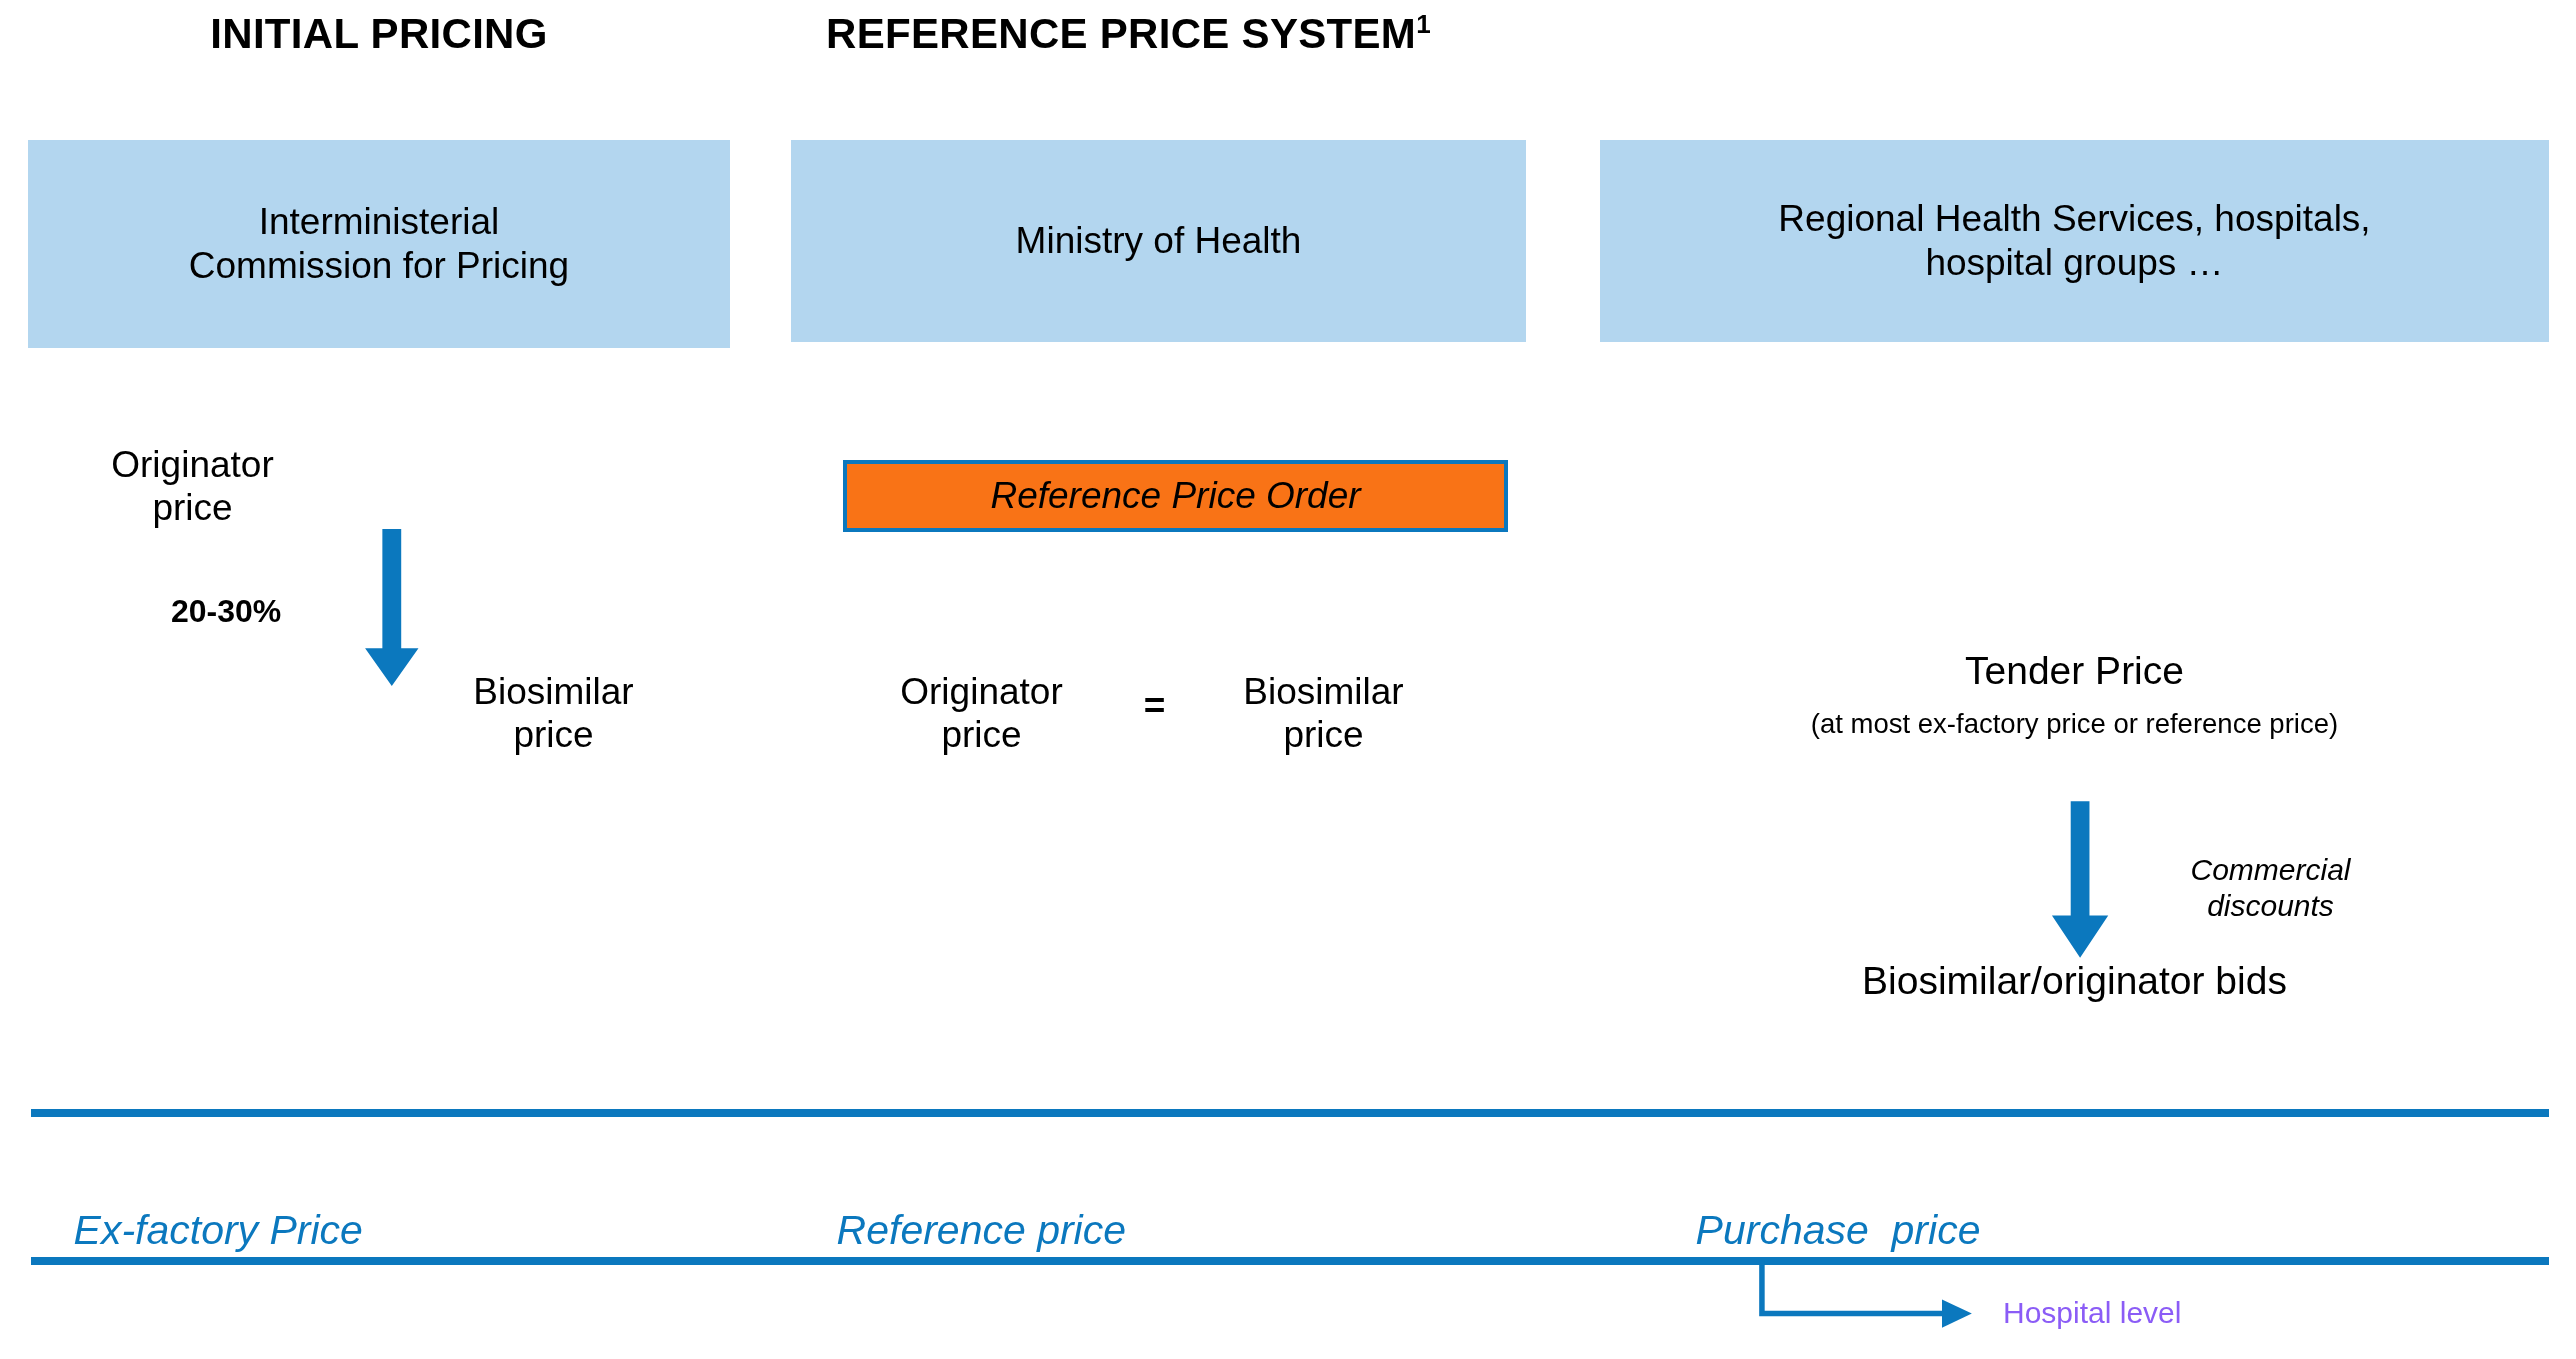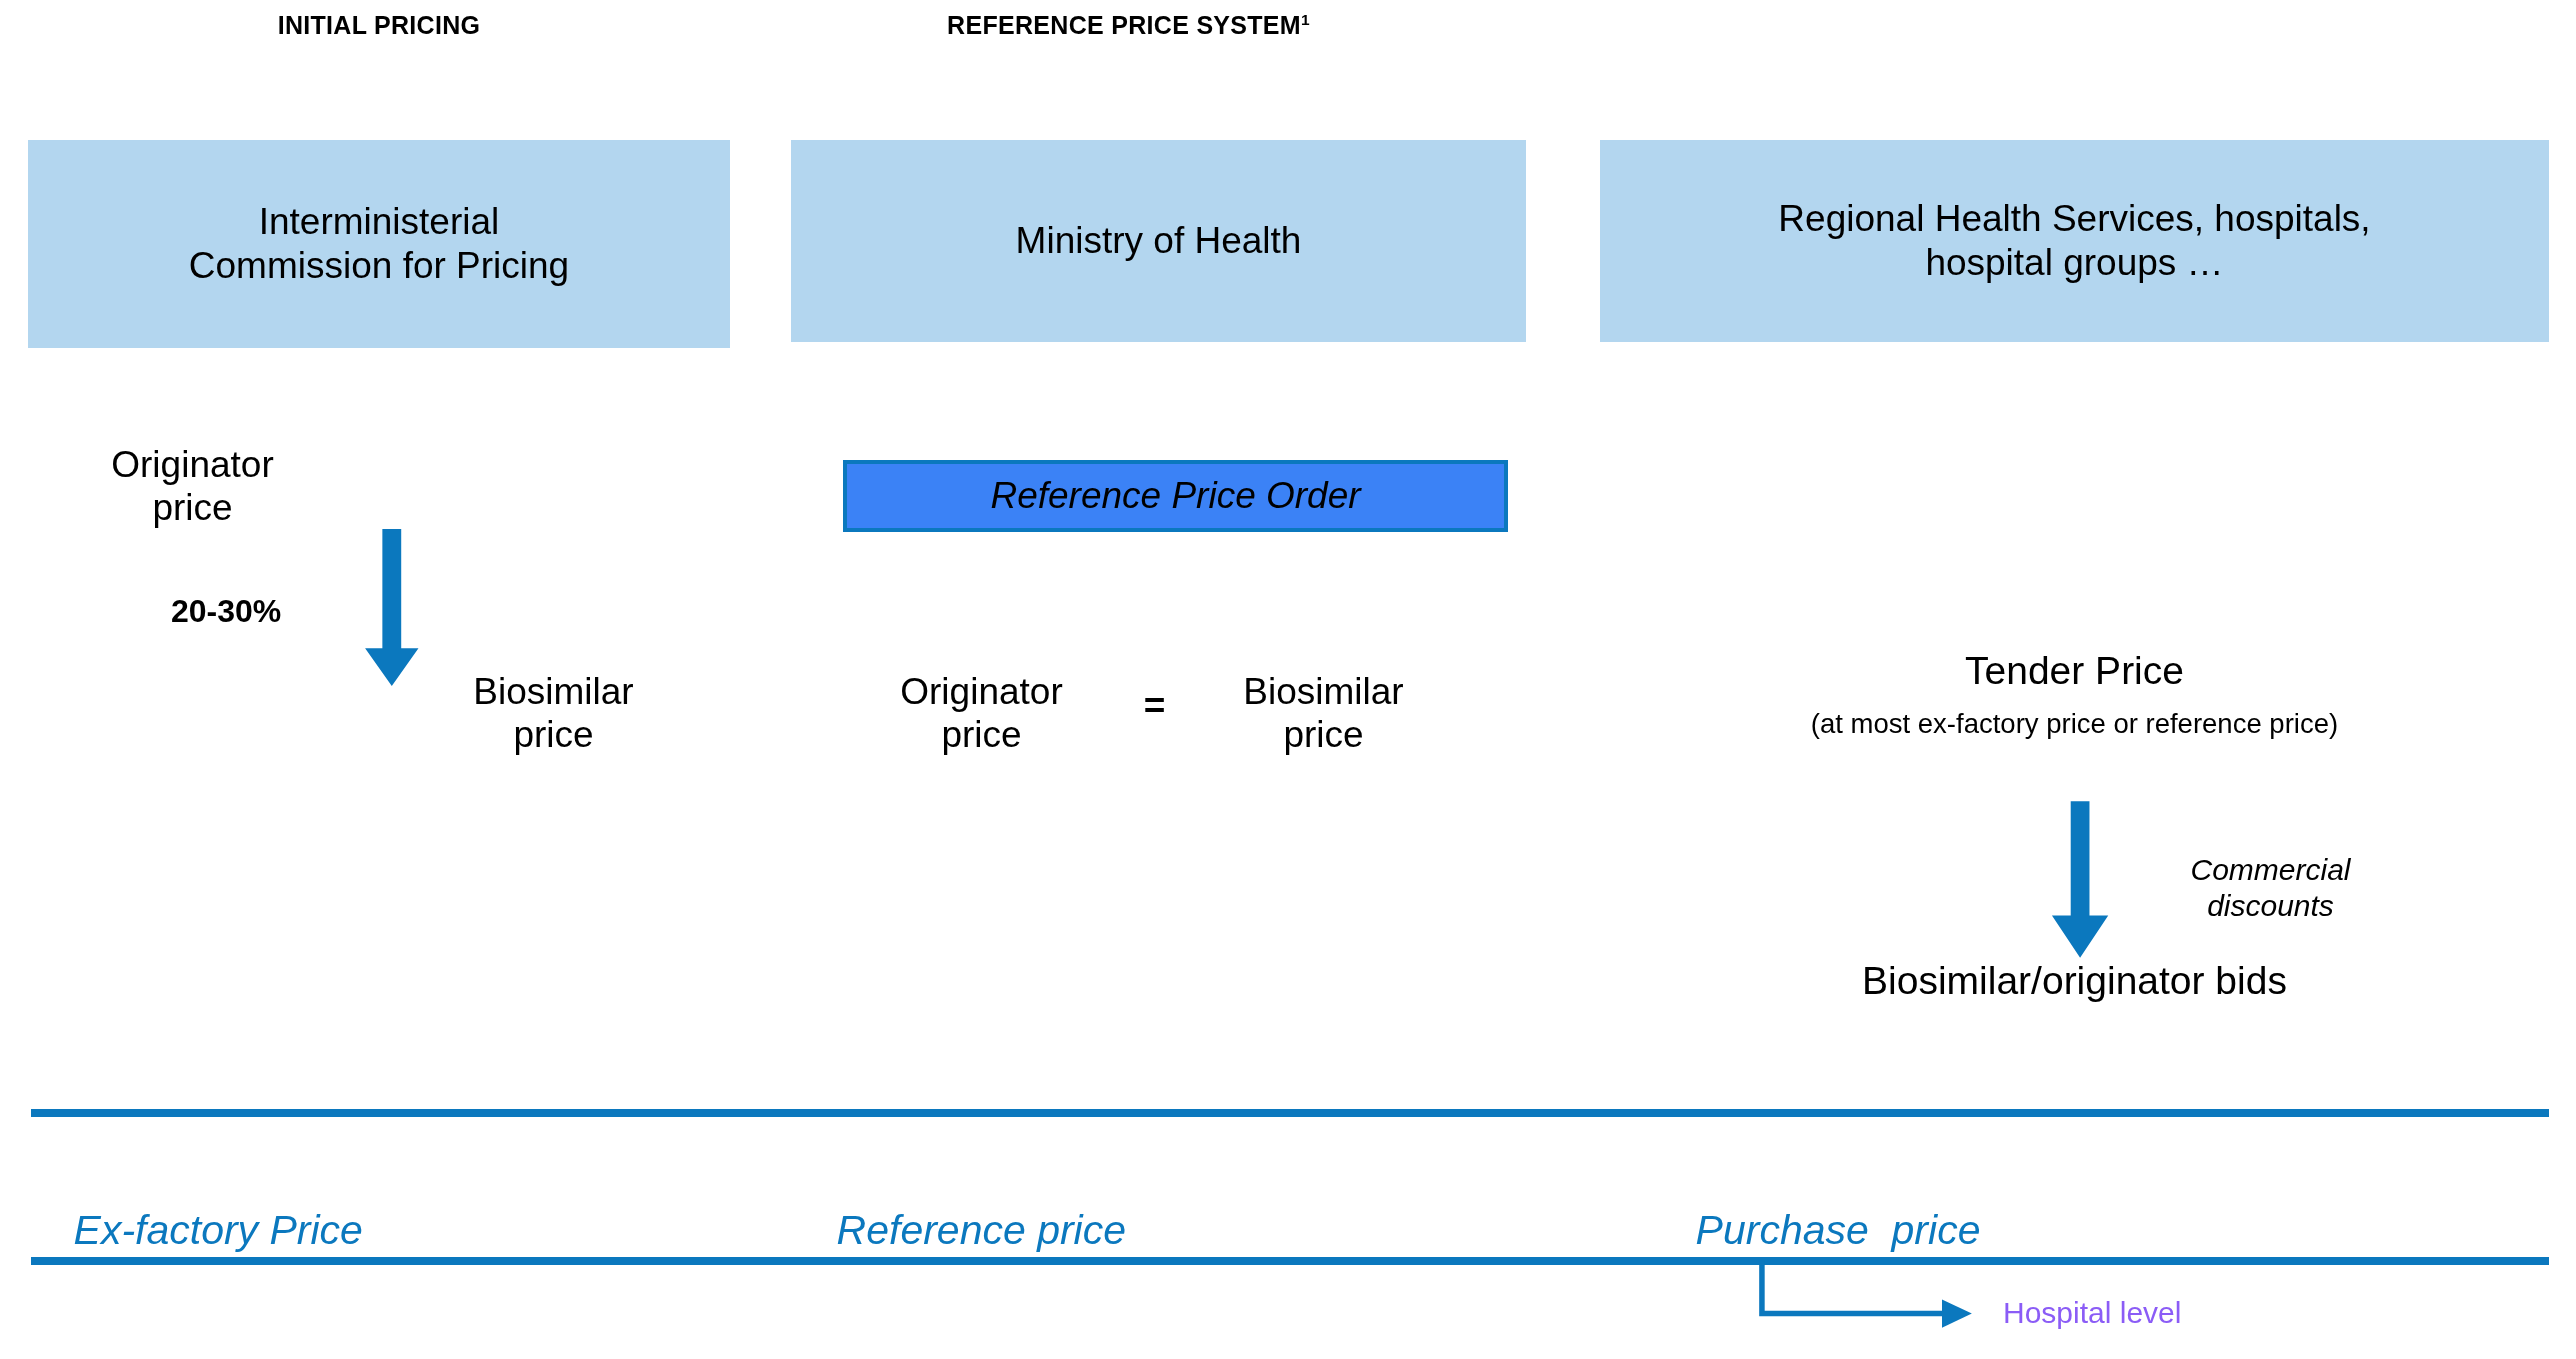--- a/index.html
+++ b/index.html
@@ -15,21 +15,21 @@
     background: #ffffff;
     font-family: "Liberation Sans", sans-serif;
     color: #000000;
     overflow: hidden;
   }
   .abs { position: absolute; }
 
   
   .col-header {
     font-weight: bold;
-    font-size: 25px;
+    font-size: 42px;
     letter-spacing: 0.3px;
     text-align: center;
     white-space: nowrap;
     line-height: 1;
   }
   .col-header sup {
     font-size: 0.62em;
     vertical-align: super;
     line-height: 0;
   }
@@ -89,21 +89,21 @@
     font-size: 30px;
     font-style: italic;
     line-height: 1.22;
     text-align: center;
     white-space: pre-line;
   }
 
   
   .framed-box {
     border: 4.7px solid #0B78BE;
-    background: #3b82f6;
+    background: #f97316;
     box-sizing: border-box;
     display: flex;
     align-items: center;
     justify-content: center;
     font-size: 37px;
     font-style: italic;
     text-align: center;
   }
 
   

